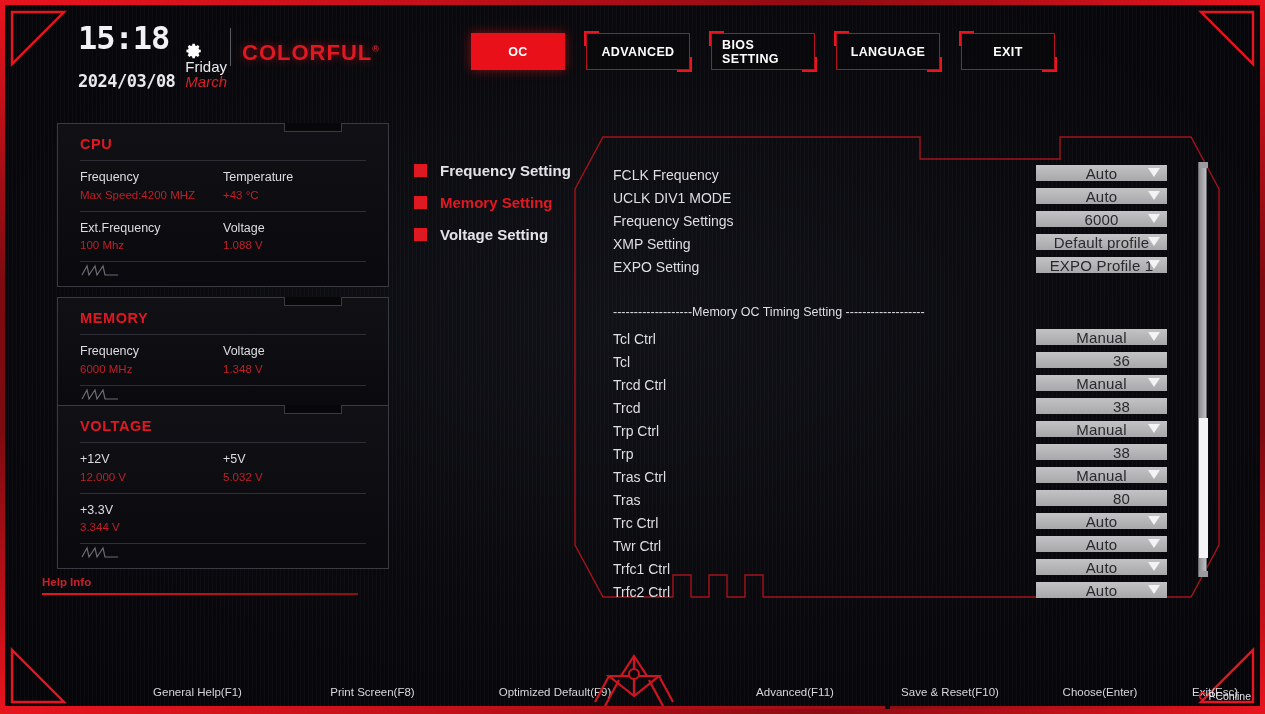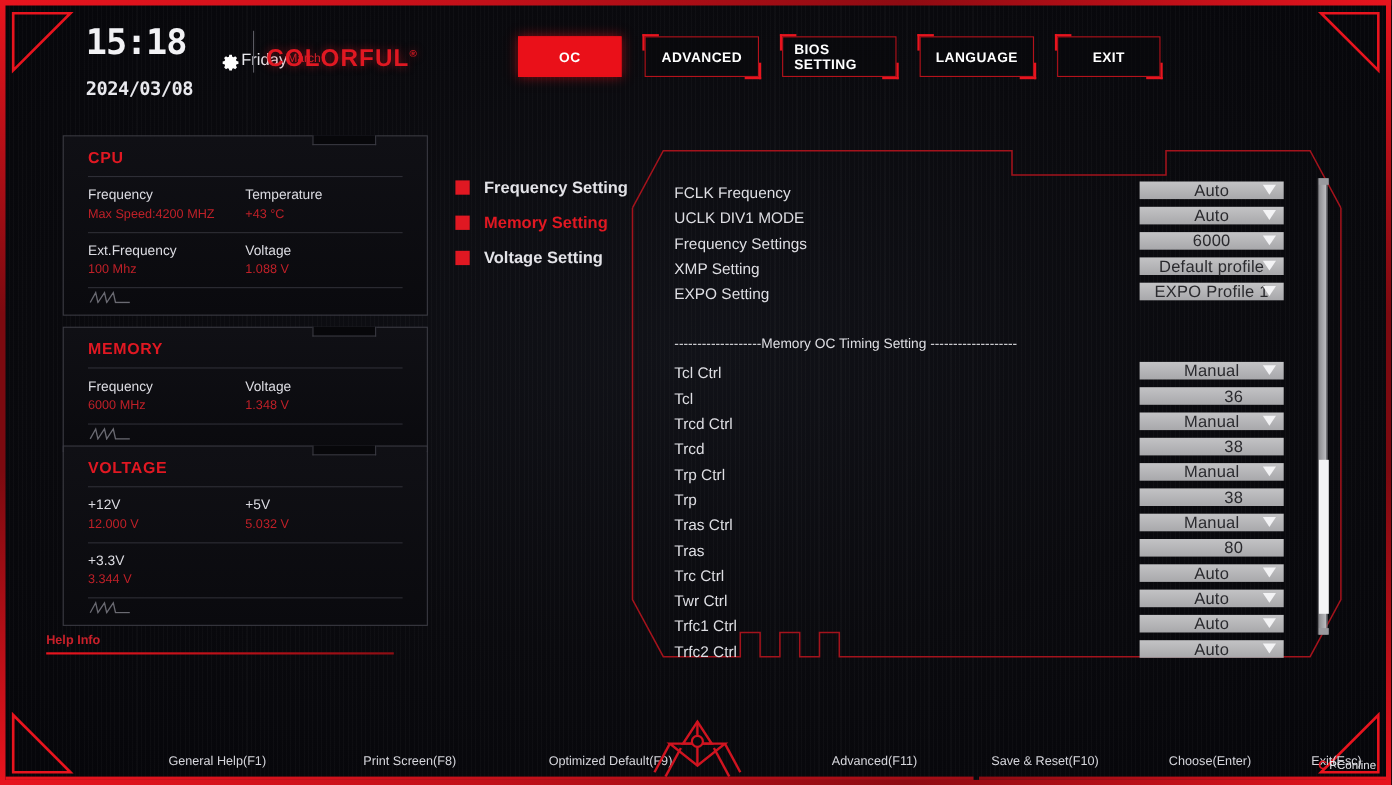--- a/index.html
+++ b/index.html
@@ -34,37 +34,37 @@
   .corner svg { display:block; }
   .c-tl { top:6px; left:6px; }
   .c-tr { top:6px; right:6px; }
   .c-bl { bottom:6px; left:6px; }
   .c-br { bottom:6px; right:6px; }
 
   
   .header { position:absolute; top:0; left:0; width:1265px; height:88px; }
   .clock-wrap {
     position:absolute; left:78px; top:22px;
-    display:flex; align-items:center; gap:24px;
+    display:flex; align-items:flex-end; gap:8px;
   }
   .clock-col { display:flex; flex-direction:column; align-items:flex-start; }
   .clock-time {
     font-family:"DejaVu Sans Mono", monospace;
     font-size:32px; font-weight:bold; color:#f2f2f5;
     letter-spacing:-1px; line-height:1;
   }
   .clock-date {
     font-family:"DejaVu Sans Mono", monospace;
     font-size:17px; font-weight:bold; color:#e9e9ee;
     letter-spacing:-0.5px; margin-top:19px; line-height:1;
   }
-  .gear-col { display:flex; flex-direction:row; align-items:flex-start; margin-left:2px; padding-top:2px;}
+  .gear-col { display:flex; flex-direction:column; align-items:flex-start; margin-left:2px; padding-top:2px;}
   .gear-icon { width:18px; height:18px; color:#ffffff; }
   .day-txt { font-size:15px; color:#e9e9ee; line-height:1.05; margin-top:-1px; }
-  .month-txt { font-size:11px; color:#d4222c; line-height:1.05; }
+  .month-txt { font-size:15px; color:#d4222c; line-height:1.05;font-style:italic; }
   .hdr-div { position:absolute; left:230px; top:28px; width:1px; height:38px; background:#5a5a62; }
   .brand {
     position:absolute; left:242px; top:40px;
     font-size:22px; font-weight:bold; letter-spacing:1px;
     color:#e01822; text-shadow:0 0 8px rgba(224,24,34,0.55);
   }
   .brand sup { font-size:9px; vertical-align:super; }
 
   .tabs { position:absolute; left:471px; top:33px; display:flex; gap:21px; }
   .tab {

